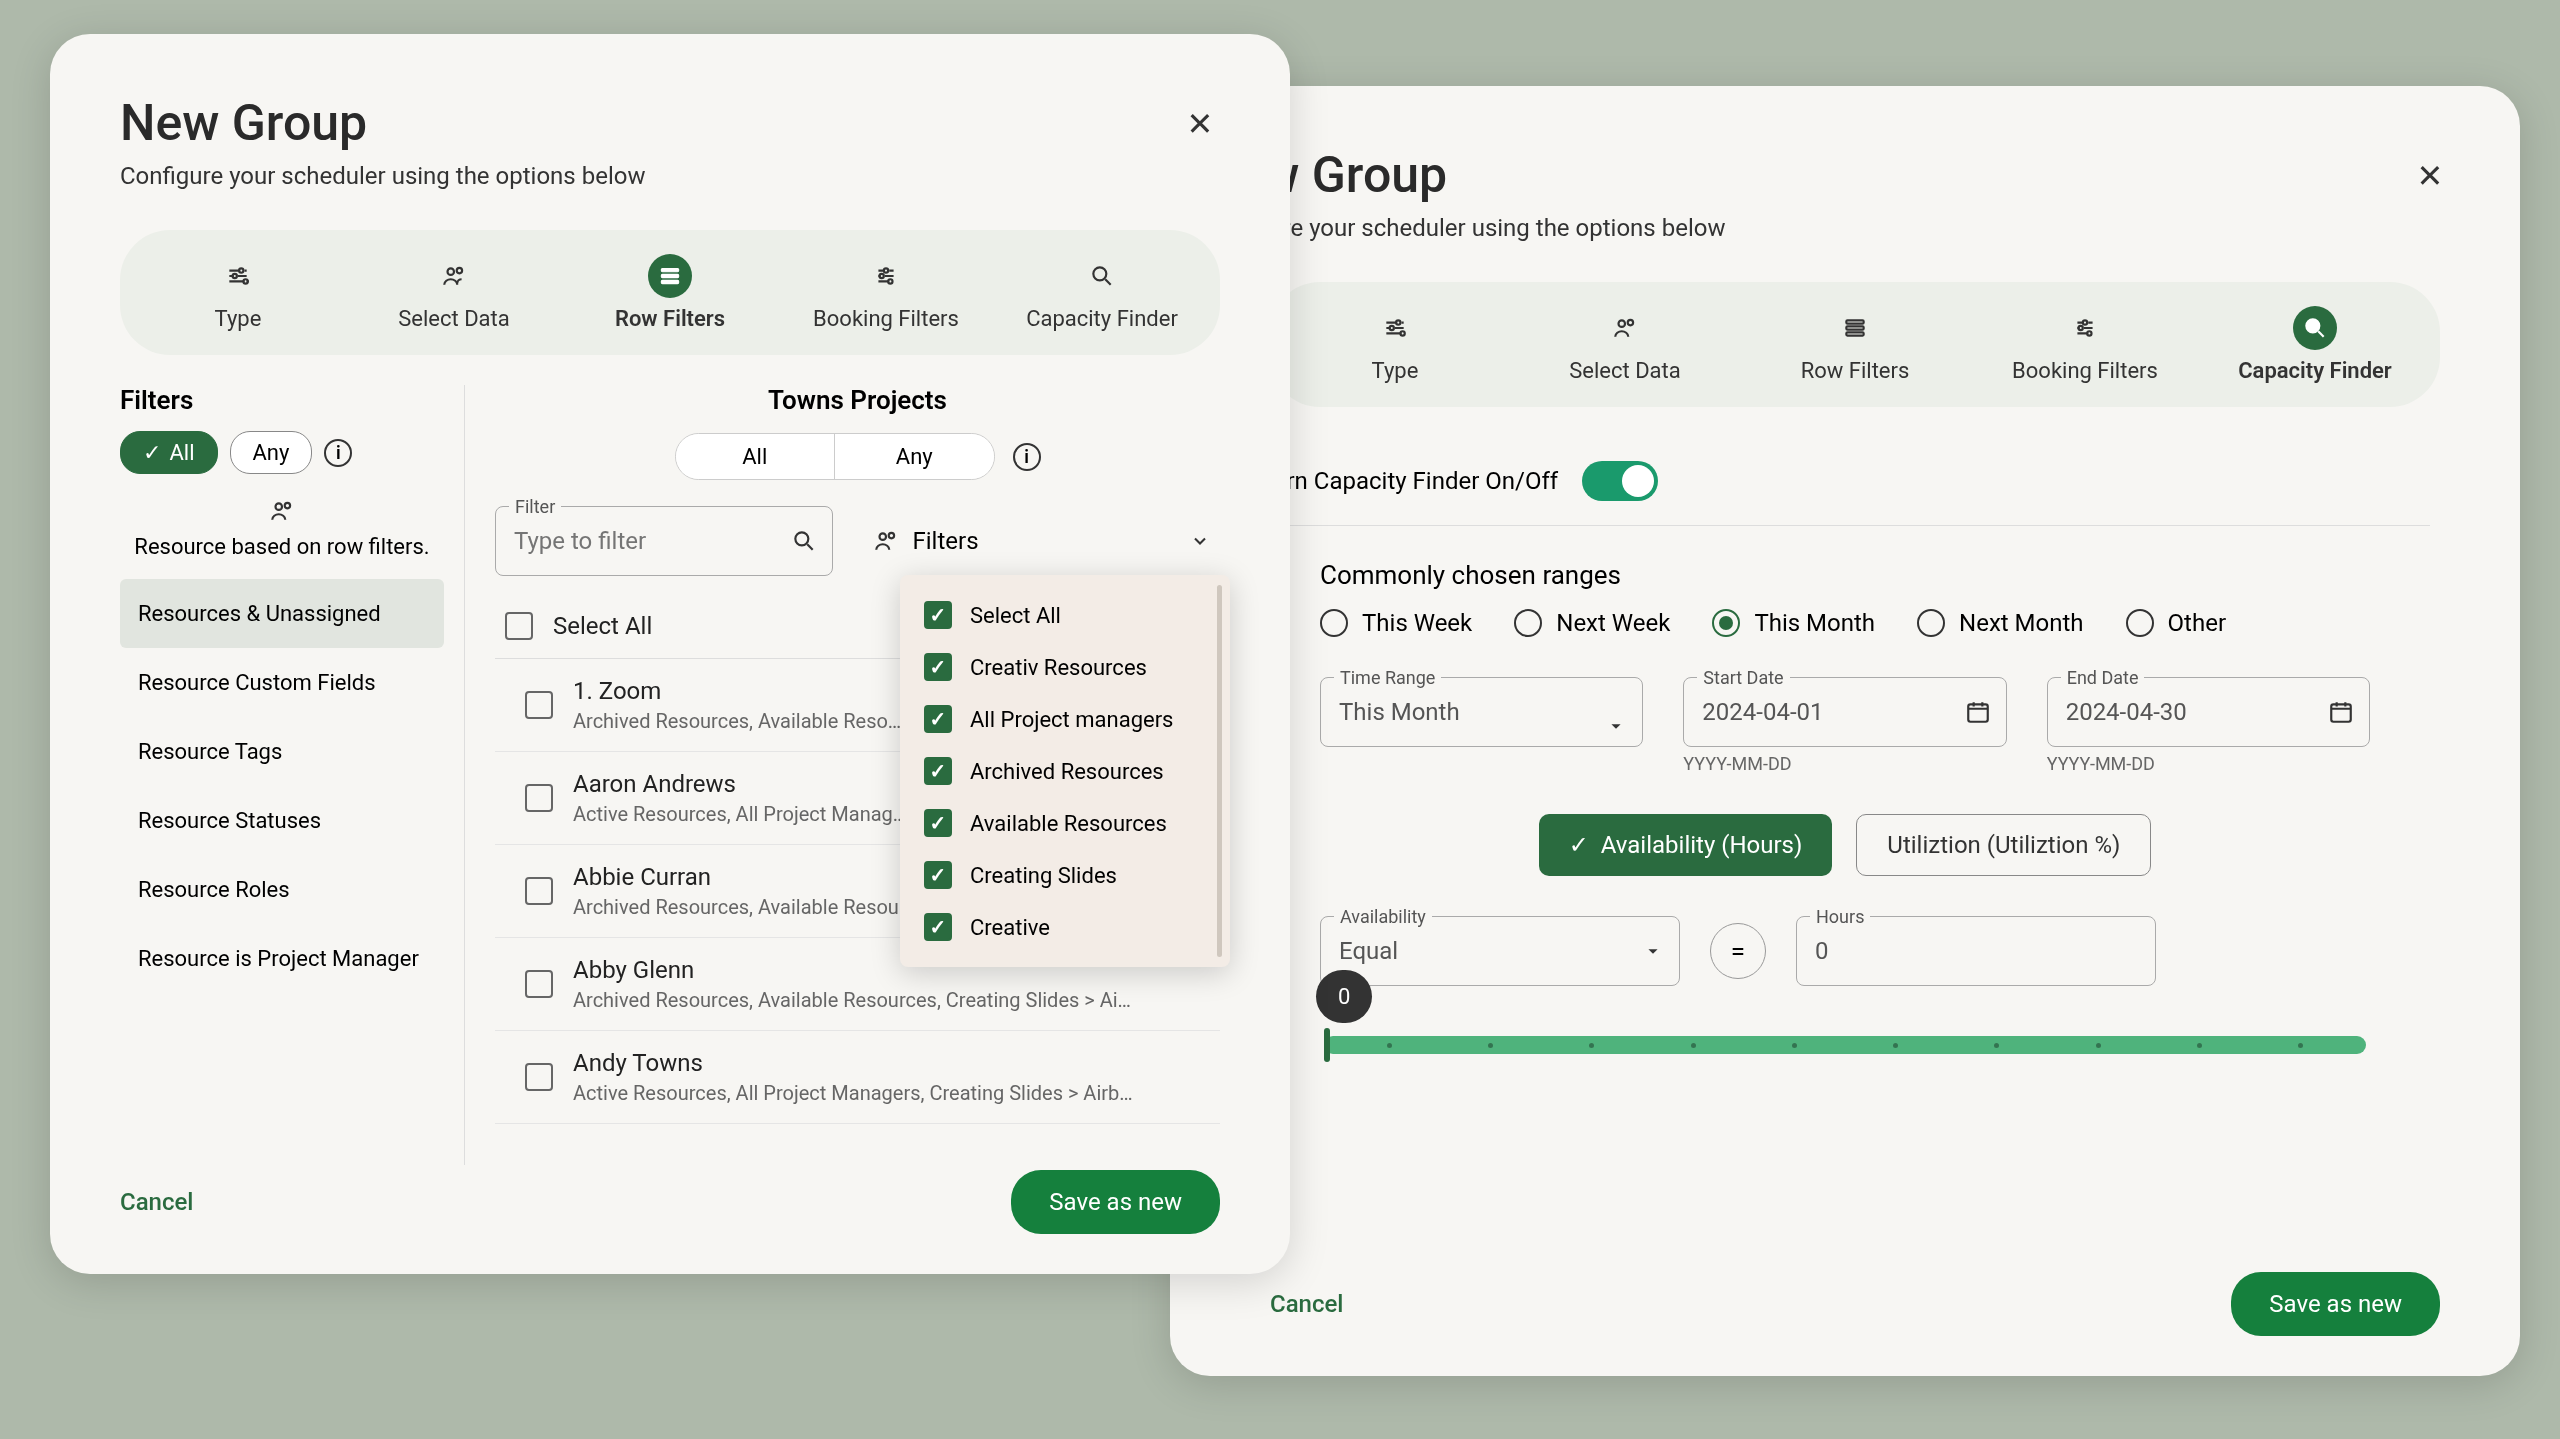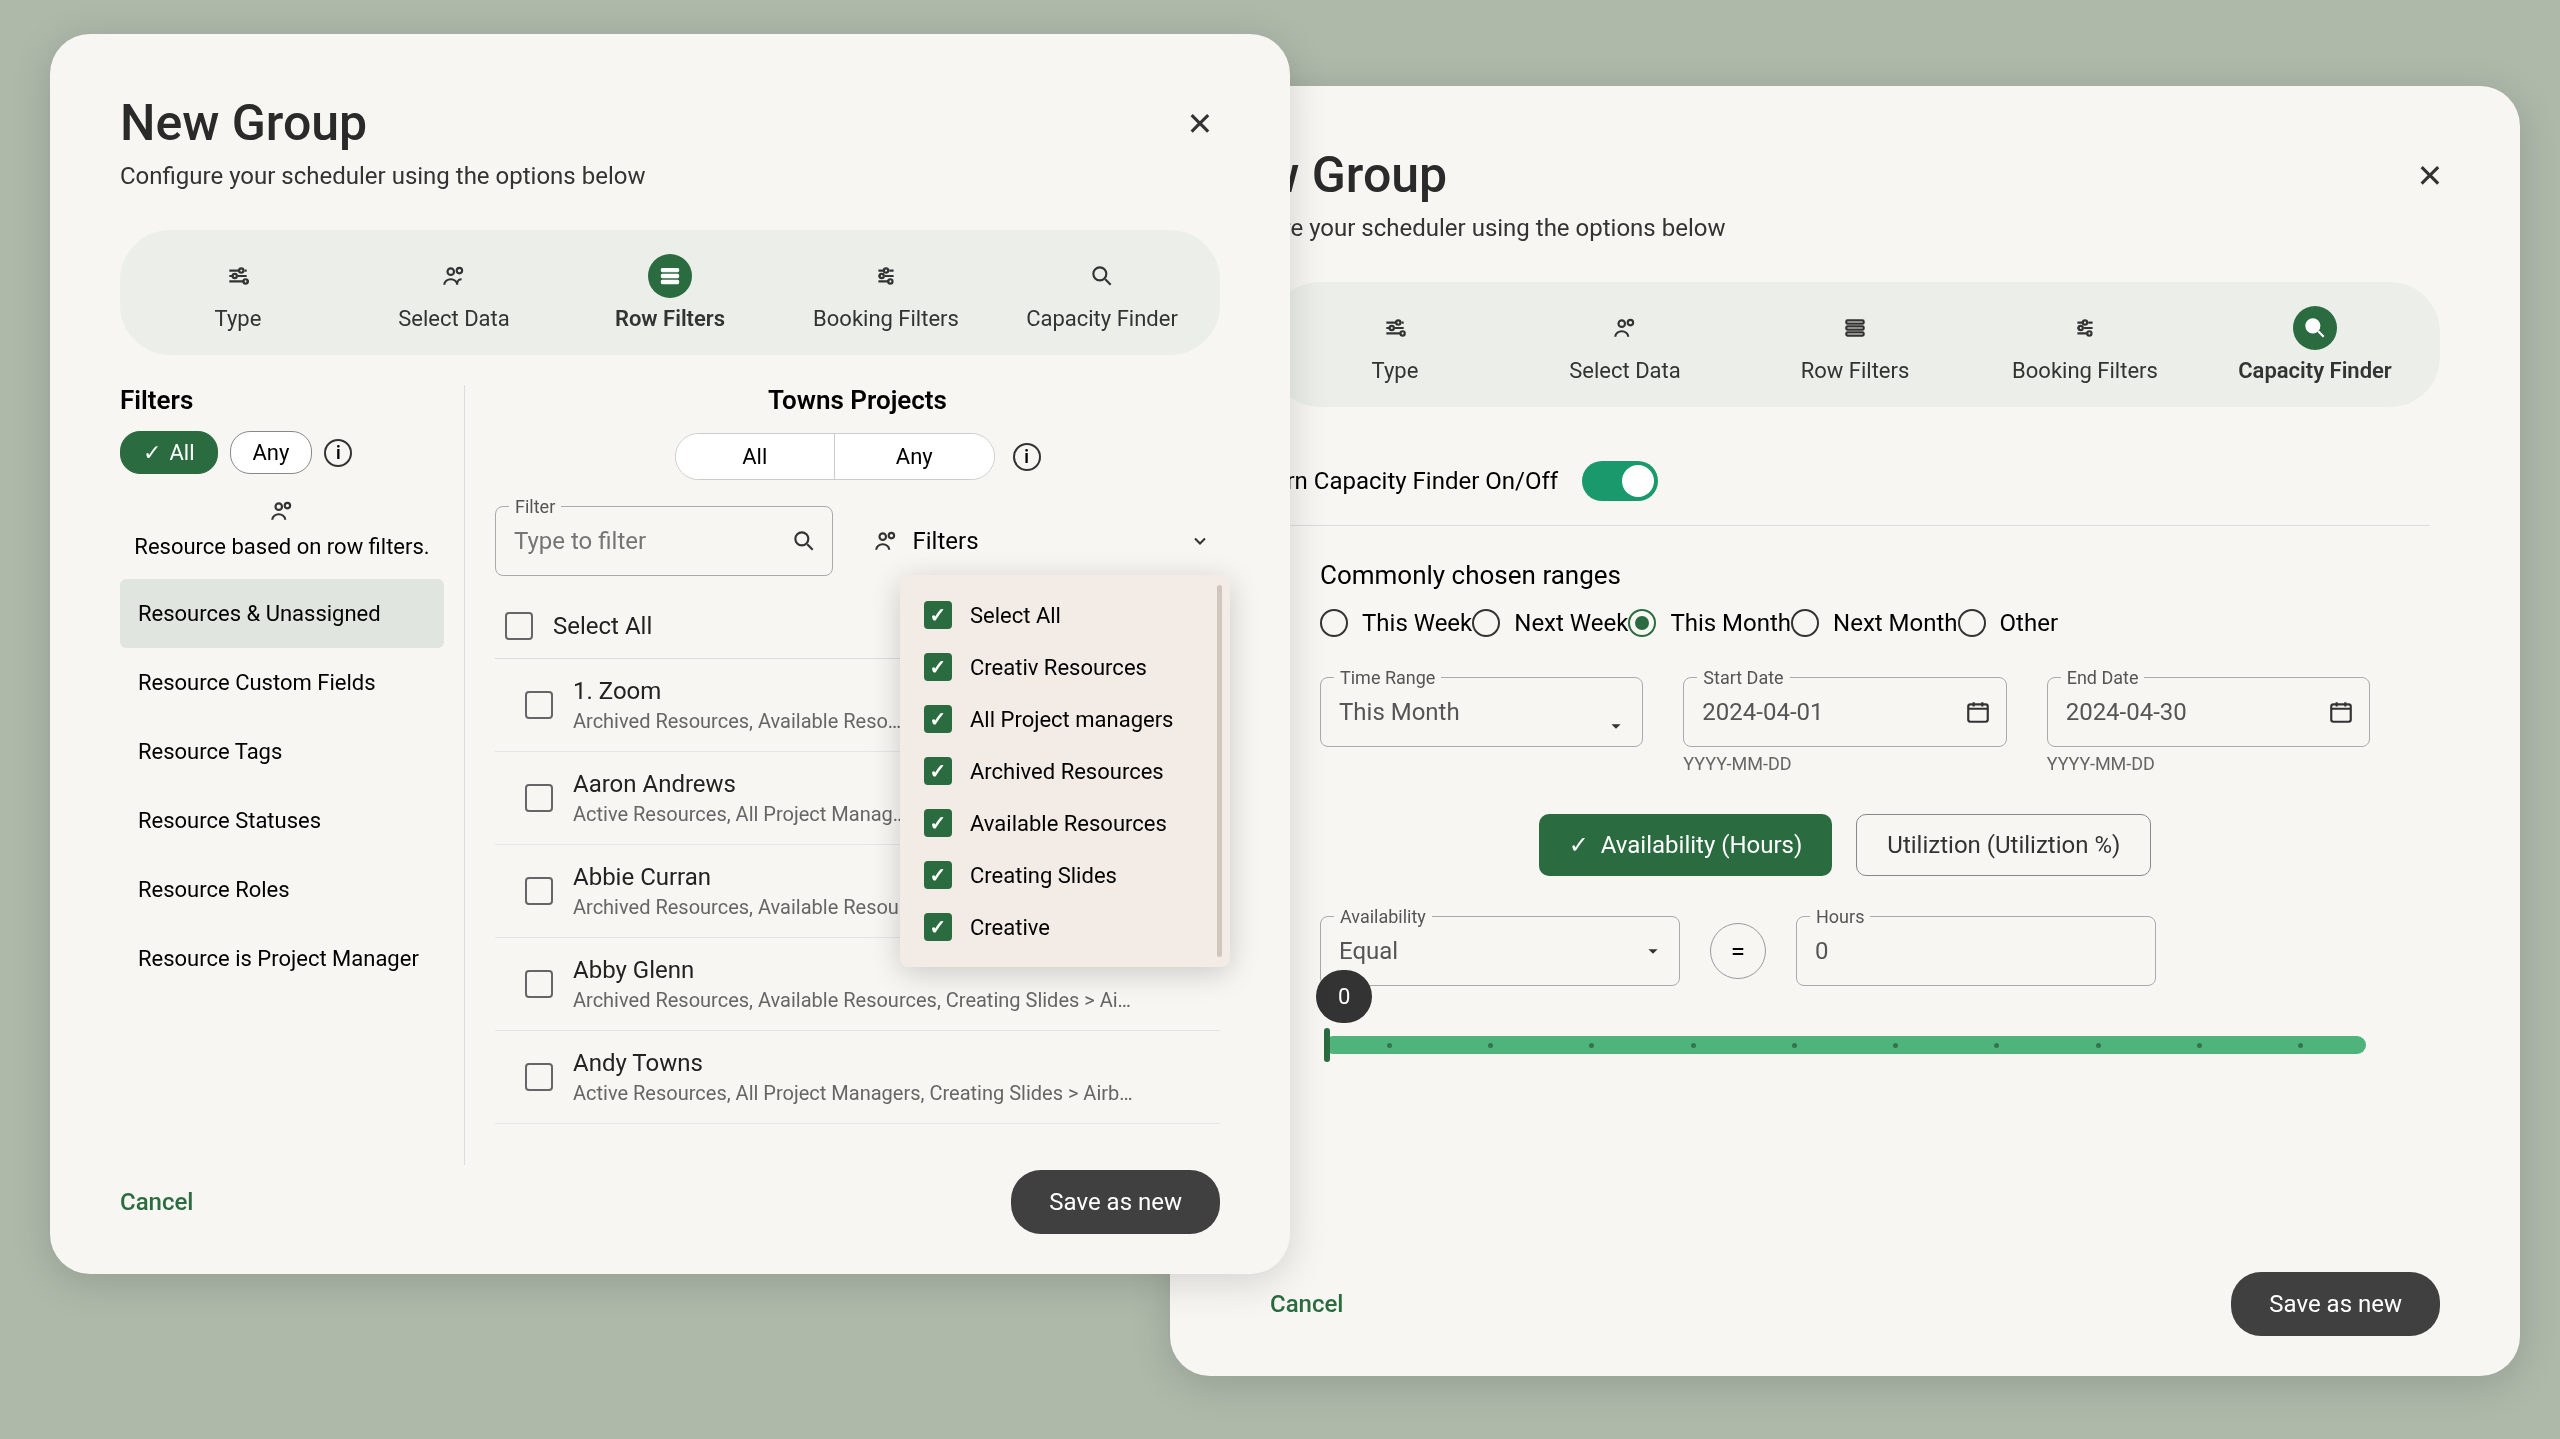--- a/index.html
+++ b/index.html
@@ -57,31 +57,31 @@
 .list-text { display: flex; flex-direction: column; }
 .list-name { font-size: 24px; color: #222; }
 .list-sub { font-size: 20px; color: #666; margin-top: 4px; white-space: nowrap; overflow: hidden; text-overflow: ellipsis; max-width: 560px; }
 
 .dropdown-panel { position: absolute; right: -10px; top: 190px; width: 330px; background: #f3ece6; border-radius: 8px; box-shadow: 0 6px 30px rgba(0,0,0,0.18); padding: 14px 0; z-index: 5; }
 .dropdown-panel::before { content: ""; position: absolute; right: 8px; top: 10px; bottom: 10px; width: 5px; background: #cfc7be; border-radius: 3px; }
 .dd-item { display: flex; align-items: center; gap: 18px; padding: 12px 24px; font-size: 22px; cursor: pointer; }
 
 .footer { position: absolute; bottom: 40px; left: 70px; right: 70px; display: flex; justify-content: space-between; align-items: center; }
 .btn-text { background: none; border: none; color: #2a6b3f; font-size: 24px; font-weight: 500; cursor: pointer; }
-.btn-primary { background: #404040; color: #fff; border: none; padding: 18px 38px; border-radius: 30px; font-size: 24px; cursor: pointer; }
+.btn-primary { background: #15803d; color: #fff; border: none; padding: 18px 38px; border-radius: 30px; font-size: 24px; cursor: pointer; }
 
 
 .content-right { padding: 30px 90px 0 90px; }
 .toggle-row { display: flex; align-items: center; gap: 24px; padding: 24px 0; border-bottom: 1px solid #ddd; }
 .toggle-label { font-size: 24px; }
 .switch { width: 76px; height: 40px; background: #1a9a6c; border-radius: 20px; position: relative; cursor: pointer; }
 .switch::after { content: ""; position: absolute; width: 32px; height: 32px; background: #fff; border-radius: 50%; top: 4px; right: 4px; }
 .section { padding: 34px 60px 0 60px; }
 .section-title { font-size: 26px; margin-bottom: 19px; }
-.radio-row { display: flex; align-items: center; margin-bottom: 40px; flex-wrap: wrap; }
+.radio-row { display: flex; gap: 42px; align-items: center; margin-bottom: 40px; flex-wrap: wrap; }
 .radio { display: flex; align-items: center; gap: 14px; cursor: pointer; font-size: 24px; }
 .radio-circle { width: 28px; height: 28px; border: 2.5px solid #333; border-radius: 50%; display: flex; align-items: center; justify-content: center; }
 .radio.selected .radio-circle { border-color: #2a6b3f; }
 .radio.selected .radio-circle::after { content: ""; width: 14px; height: 14px; background: #2a6b3f; border-radius: 50%; }
 .field-row { display: flex; gap: 40px; margin-bottom: 12px; }
 .field-row .text-field { max-width: none; }
 .helper { font-size: 18px; color: #666; margin-top: 6px; }
 .mode-row { display: flex; gap: 24px; justify-content: center; margin: 40px 0 40px 0; }
 .mode-btn { padding: 16px 30px; border-radius: 10px; font-size: 24px; cursor: pointer; display: flex; align-items: center; gap: 12px; }
 .mode-btn.filled { background: #2a6b3f; color: #fff; border: none; }

